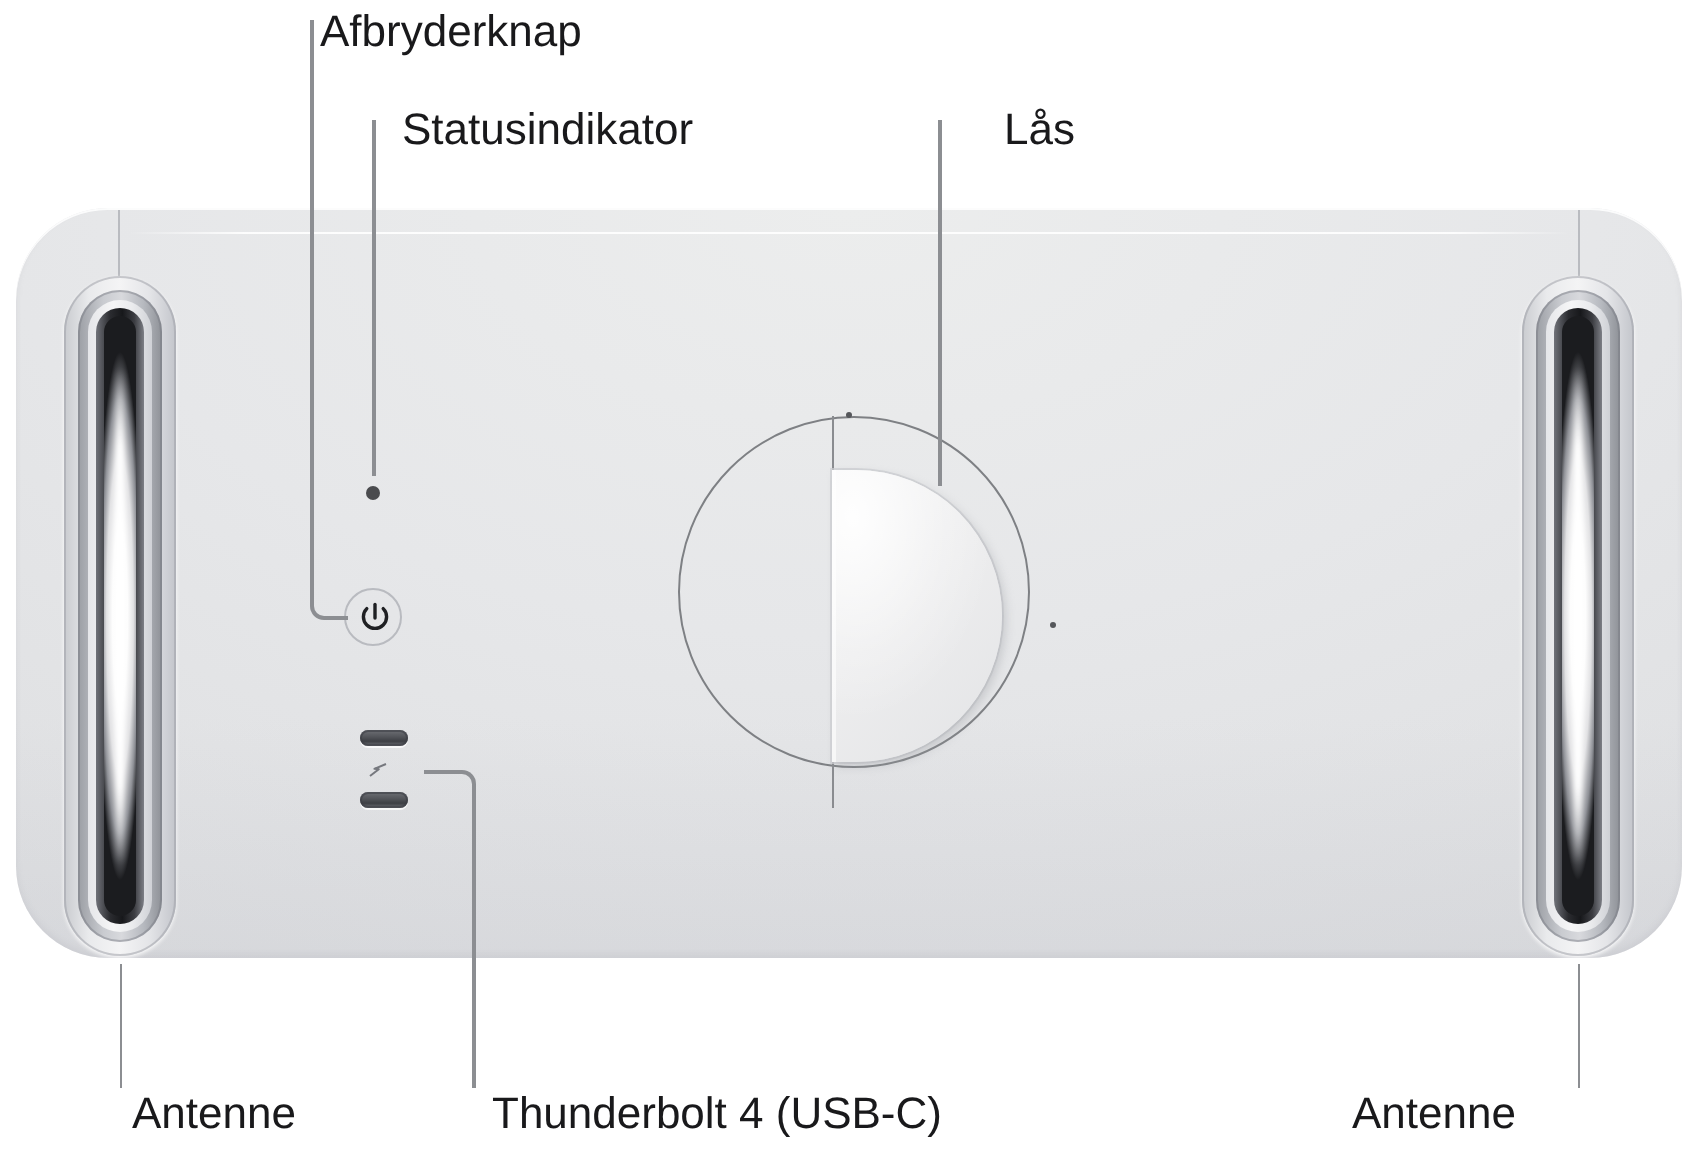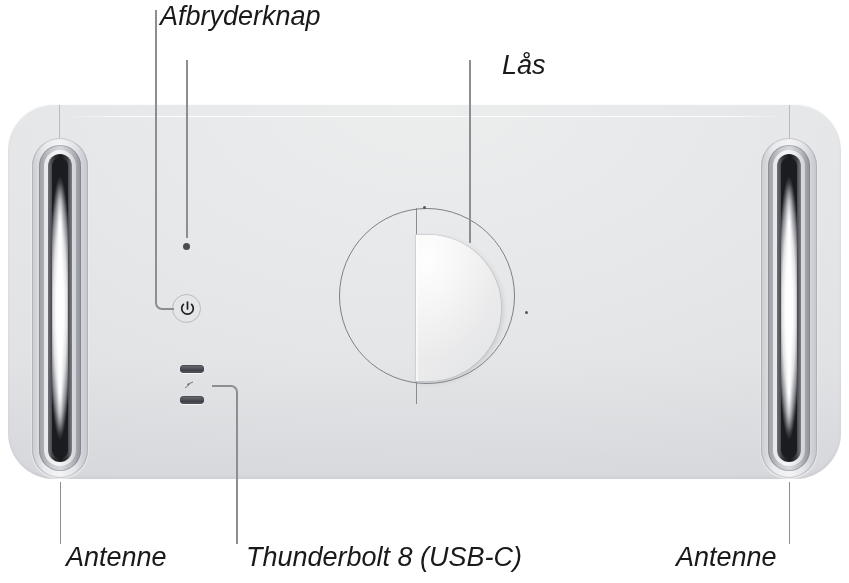--- a/index.html
+++ b/index.html
@@ -218,25 +218,24 @@
     position: absolute;
     border-color: #8c8e92;
     border-style: solid;
     box-sizing: border-box;
   }
 
   
   .label {
     position: absolute;
     color: #19191b;
-    font-size: 27px;
+    font-size: 22px;
     line-height: 26px;
     white-space: nowrap;
     font-family: "Liberation Sans", sans-serif;
-    font-style: italic;
   }
 </style>
 </head>
 <body>
 
 <div id="stage">
 
   <div class="device-body">
     <div class="body-seam"></div>
     <div class="body-shade-bottom"></div>
@@ -303,22 +302,23 @@
 
   <div class="leader-thin" style="left:60px; top:482px; height:62px; background:#8c8e92;"></div>
 
   <div class="elbow" style="left:212px; top:385px; width:26px; height:14px; border-width:2px 2px 0 0; border-radius:0 7px 0 0;"></div>
   <div class="leader v" style="left:236px; top:394px; height:150px;"></div>
 
   <div class="leader-thin" style="left:789px; top:482px; height:62px; background:#8c8e92;"></div>
 
   <div class="label" style="left:160px; top:3px;">Afbryderknap</div>
 
+  <div class="label" style="left:201px; top:52px;">Statusindikator</div>
 
   <div class="label" style="left:502px; top:52px;">Lås</div>
 
   <div class="label" style="left:66px; top:544px;">Antenne</div>
 
-  <div class="label" style="left:246px; top:544px;">Thunderbolt 8 (USB-C)</div>
+  <div class="label" style="left:246px; top:544px;">Thunderbolt 4 (USB-C)</div>
 
   <div class="label" style="left:676px; top:544px;">Antenne</div>
 
 </div>
 
 </body></html>

